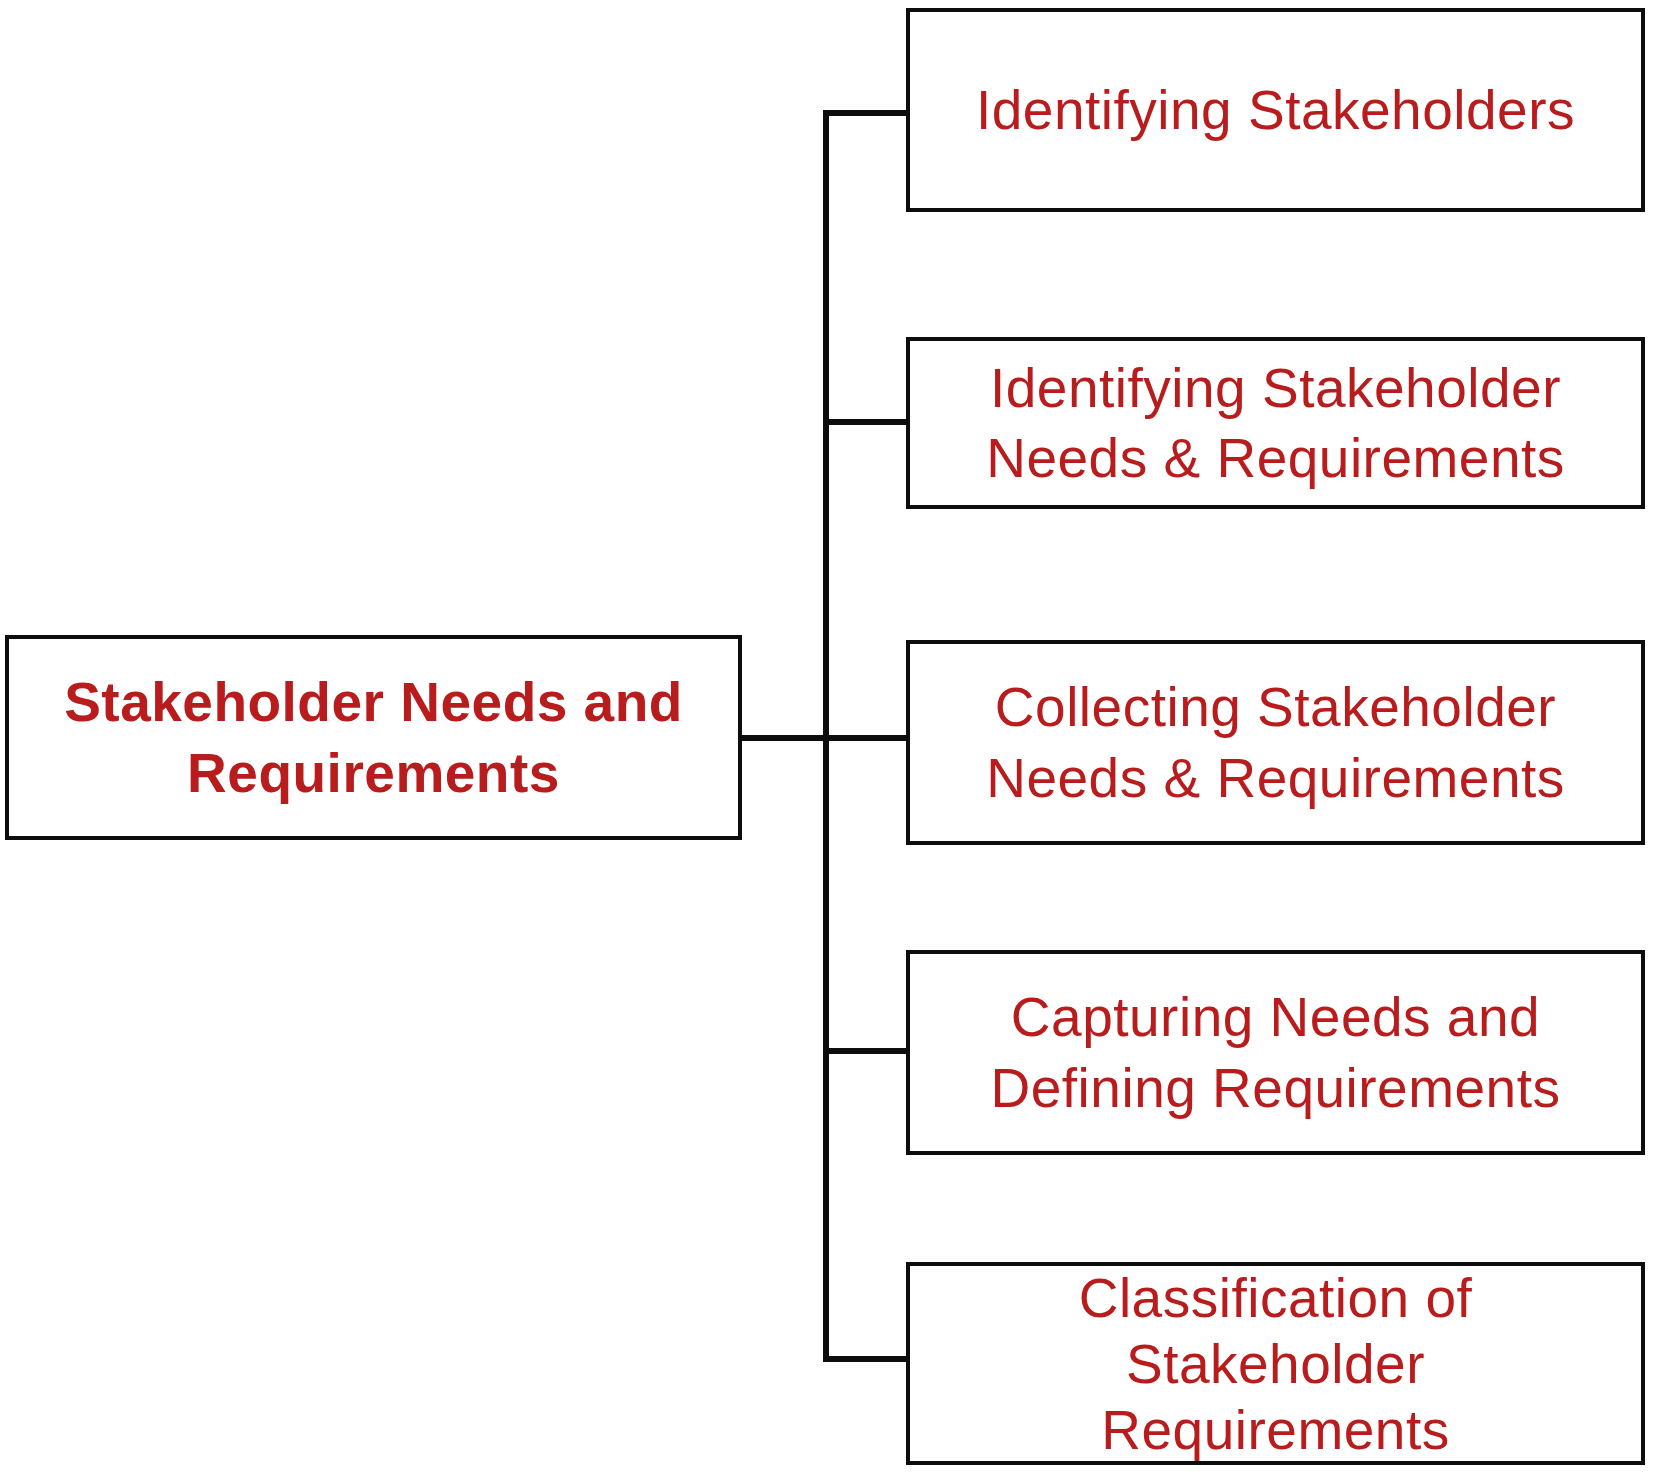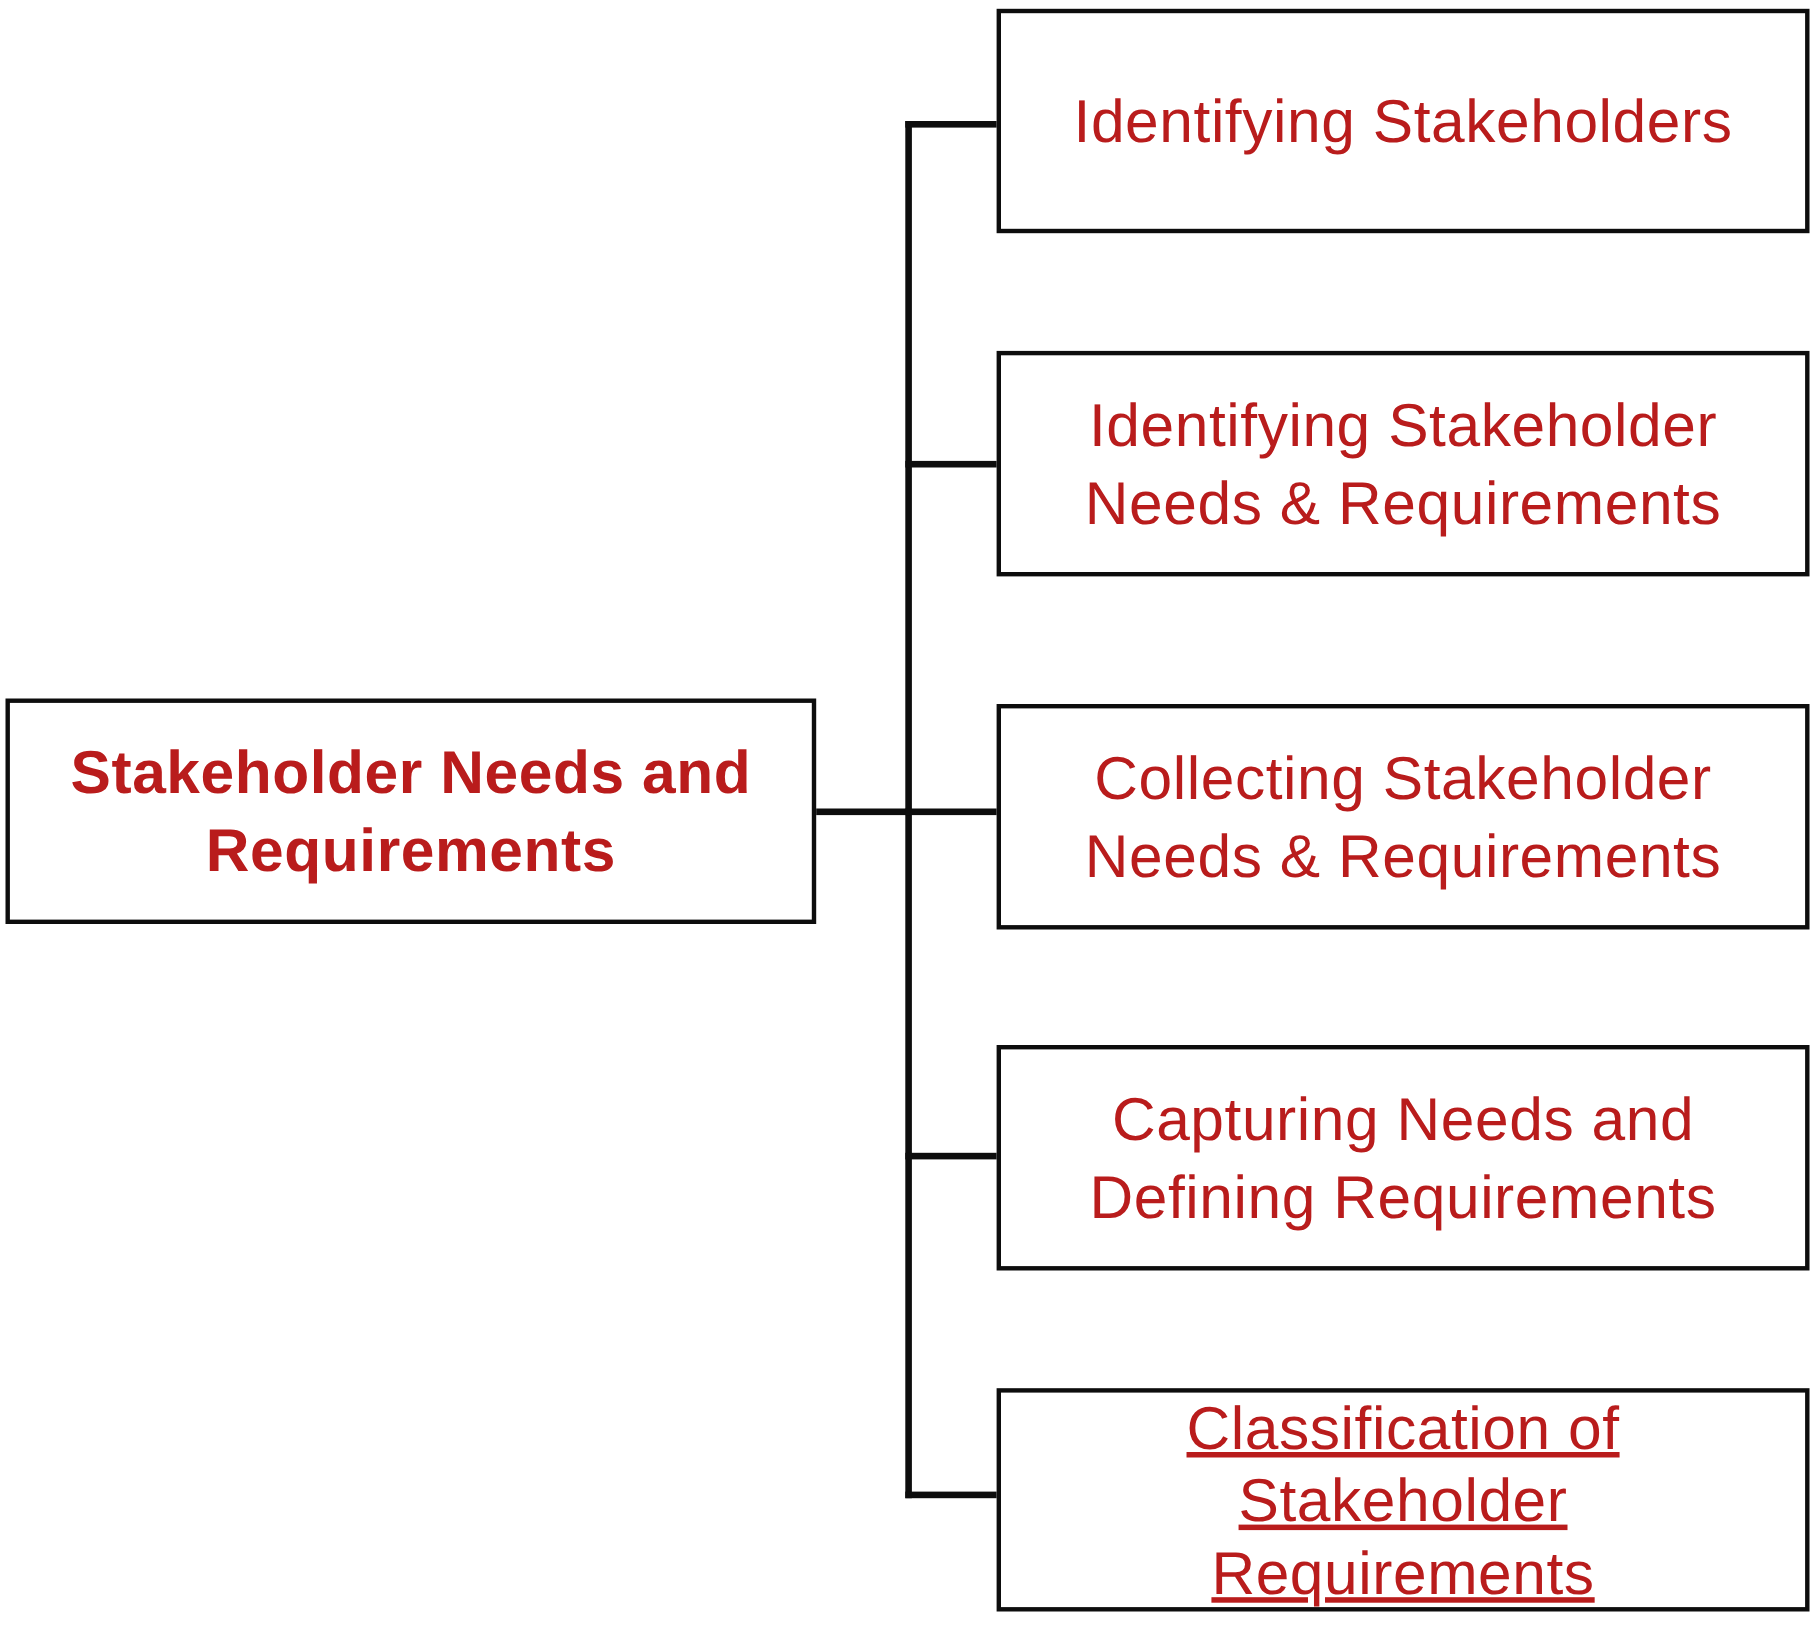--- a/index.html
+++ b/index.html
@@ -41,26 +41,26 @@
   #root-node {
     left: 5px;
     top: 635px;
     width: 737px;
     height: 205px;
     font-weight: bold;
   }
   
   .child-node { left: 906px; width: 739px; }
   #child-node-0 { top: 8px;    height: 204px; }
-  #child-node-1 { top: 319px;  height: 205px; }
+  #child-node-1 { top: 337px;  height: 172px; }
   #child-node-2 { top: 640px;  height: 205px; }
   #child-node-3 { top: 950px;  height: 205px; }
   #child-node-4 { top: 1262px; height: 203px; }
 
-  #child-node-4 .node-label { line-height: 1.2; text-decoration: underline; }
+  #child-node-4 .node-label { line-height: 1.2; }
 
   
   .connector {
     position: absolute;
     background: #0d0d0d;
   }
   .connector-h { height: 6px; }
   .connector-v { width: 6px; }
 
   #connector-trunk {

